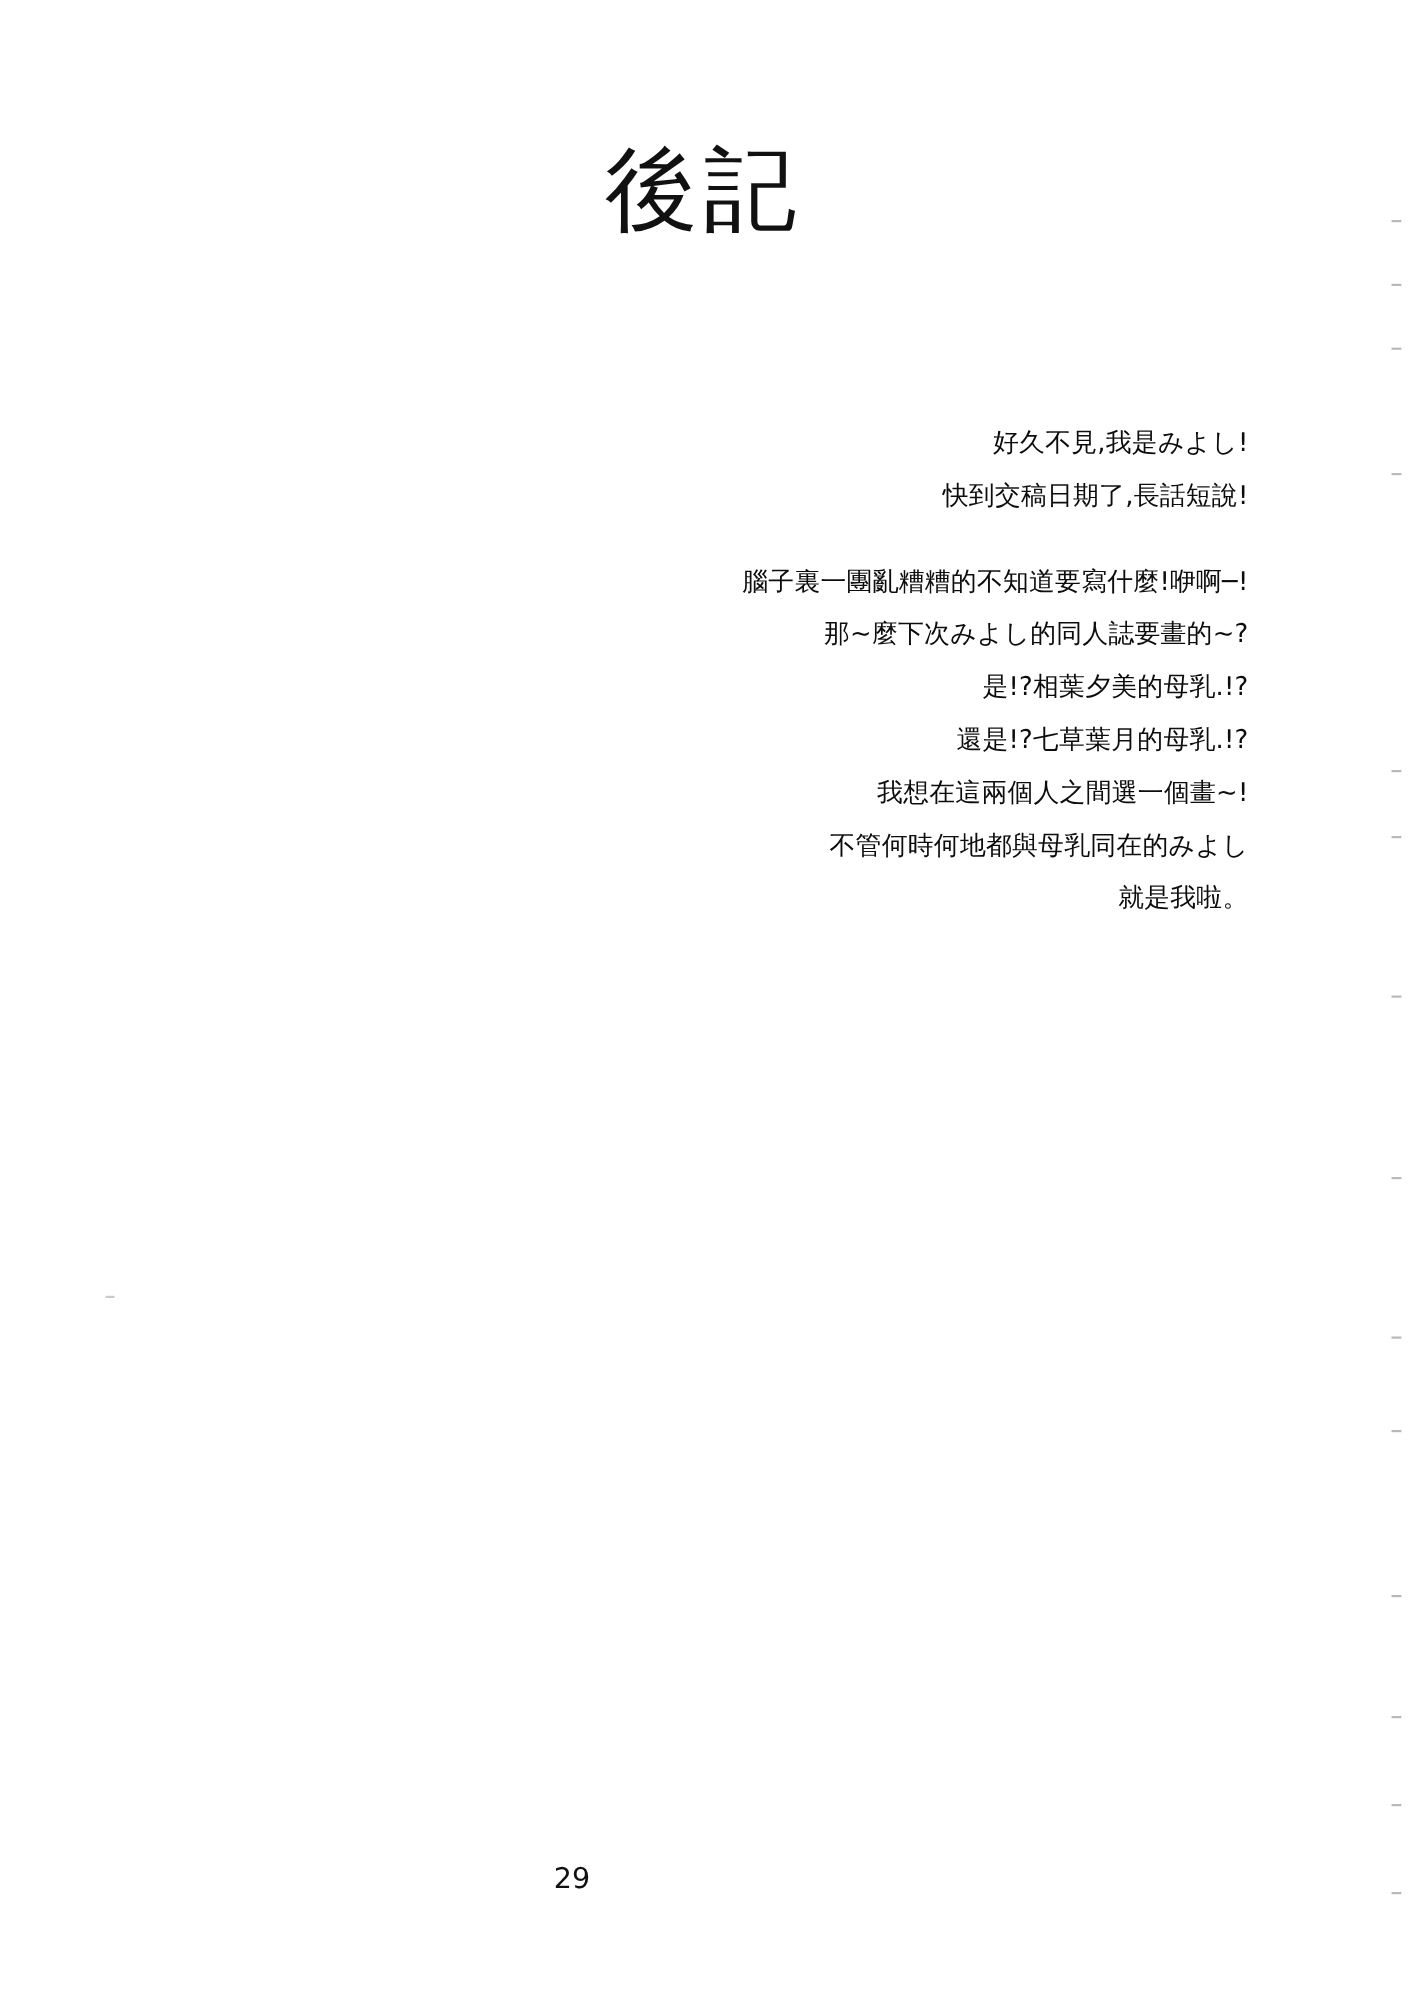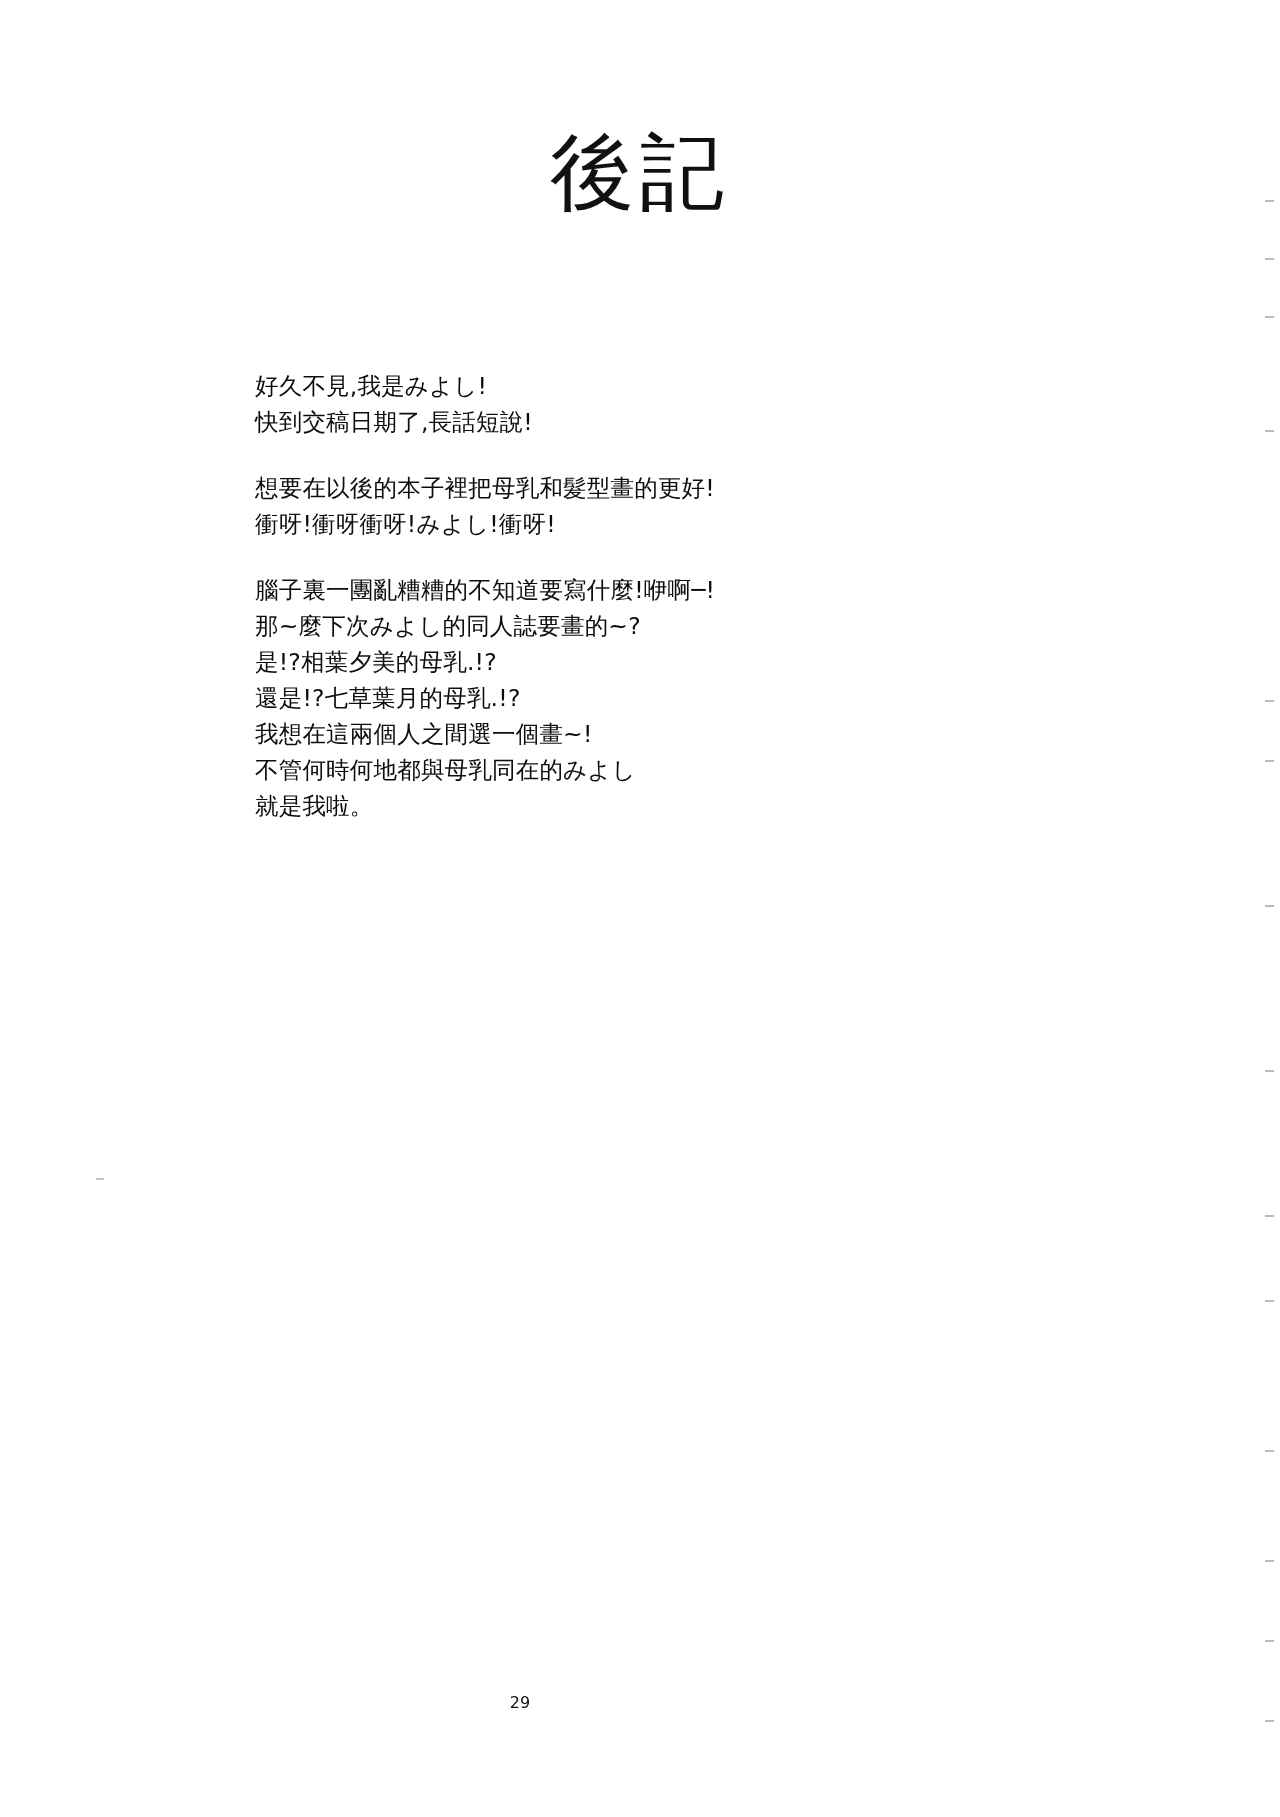--- a/index.html
+++ b/index.html
@@ -31,41 +31,42 @@
     text-align: center;
     font-size: 84px;
     line-height: 1.0;
     letter-spacing: 6px;
     font-weight: 400;
     color: #111111;
   }
   .body-text {
     position: absolute;
     left: 255px;
-    top: 368px;
+    top: 378px;
     width: 880px;
     font-size: 23.5px;
-    line-height: 36px;
+    line-height: 48px;
     color: #0d0d0d;
     letter-spacing: 0.2px;
+    text-align: right;
   }
   .para {
     margin: 0 0 30px 0;
     white-space: pre-wrap;
   }
   .para.gap-big {
     margin-bottom: 88px;
   }
   .page-number {
     position: absolute;
     left: 0;
     top: 1693px;
     width: 1040px;
     text-align: center;
-    font-size: 16px;
+    font-size: 26px;
     color: #111111;
   }
   .edge-marks {
     position: absolute;
     right: 0;
     top: 0;
     width: 26px;
     height: 1817px;
   }
   .edge-marks i {
@@ -88,22 +89,20 @@
 </head>
 <body>
 
 <div class="page">
 
   <div class="title">後記</div>
 
   <div class="body-text">
     <p class="para">好久不見,我是みよし!
 快到交稿日期了,長話短說!</p>
-    <p class="para">想要在以後的本子裡把母乳和髮型畫的更好!
-衝呀!衝呀衝呀!みよし!衝呀!</p>
     <p class="para gap-big">腦子裏一團亂糟糟的不知道要寫什麼!咿啊─!
 那~麼下次みよし的同人誌要畫的~?
 是!?相葉夕美的母乳.!?
 還是!?七草葉月的母乳.!?
 我想在這兩個人之間選一個畫~!
 不管何時何地都與母乳同在的みよし
 就是我啦。</p>
   </div>
 
   <div class="page-number">29</div>

